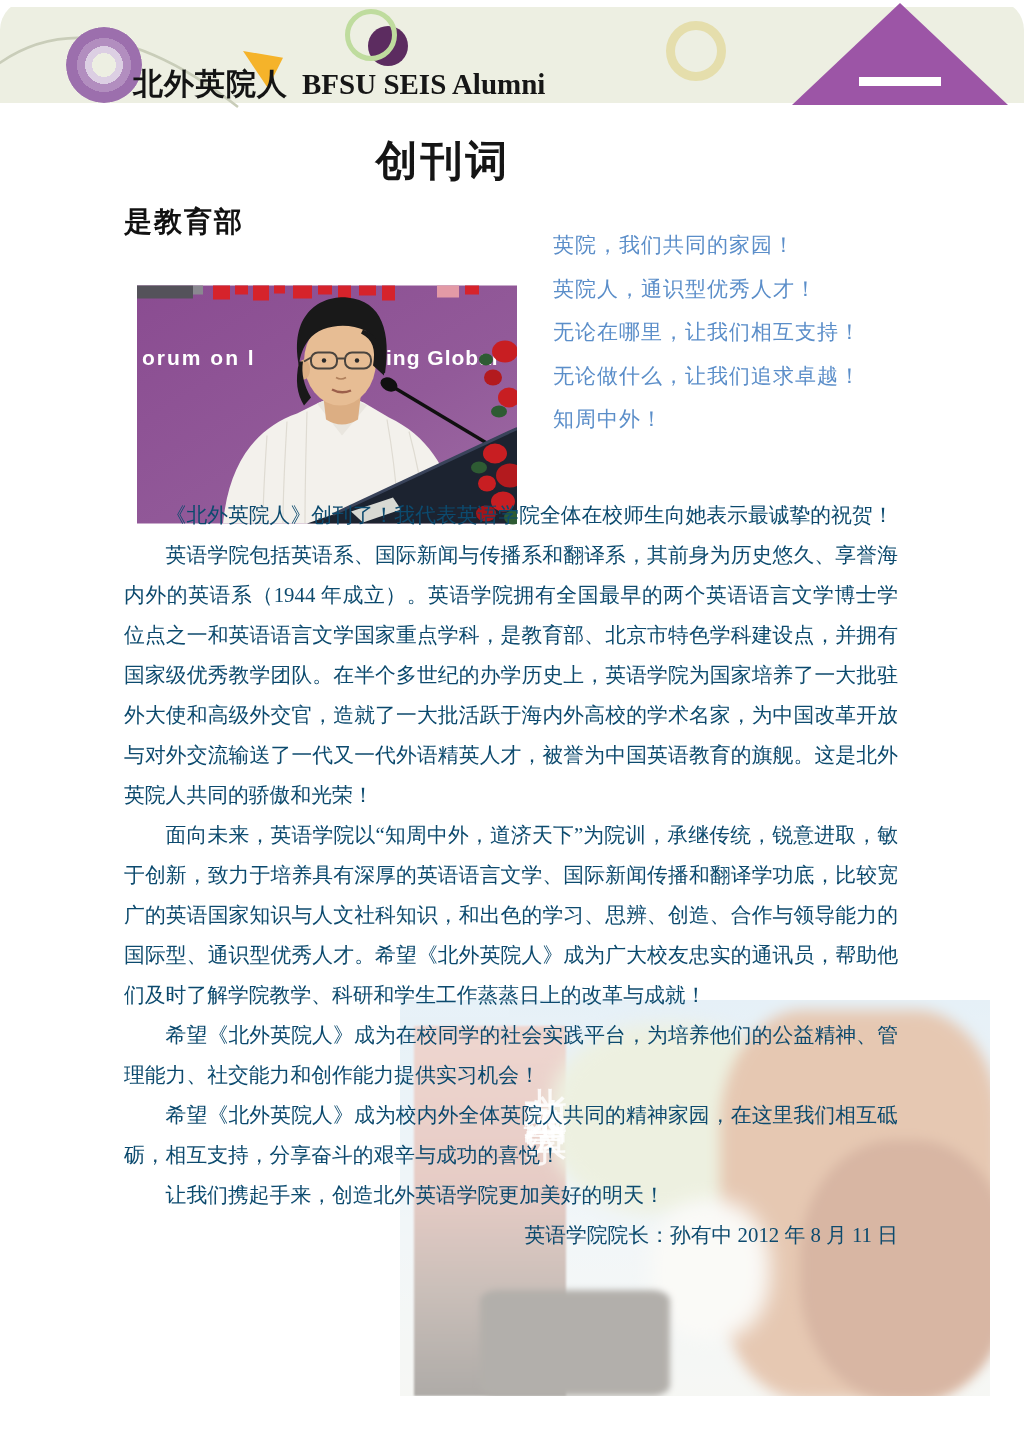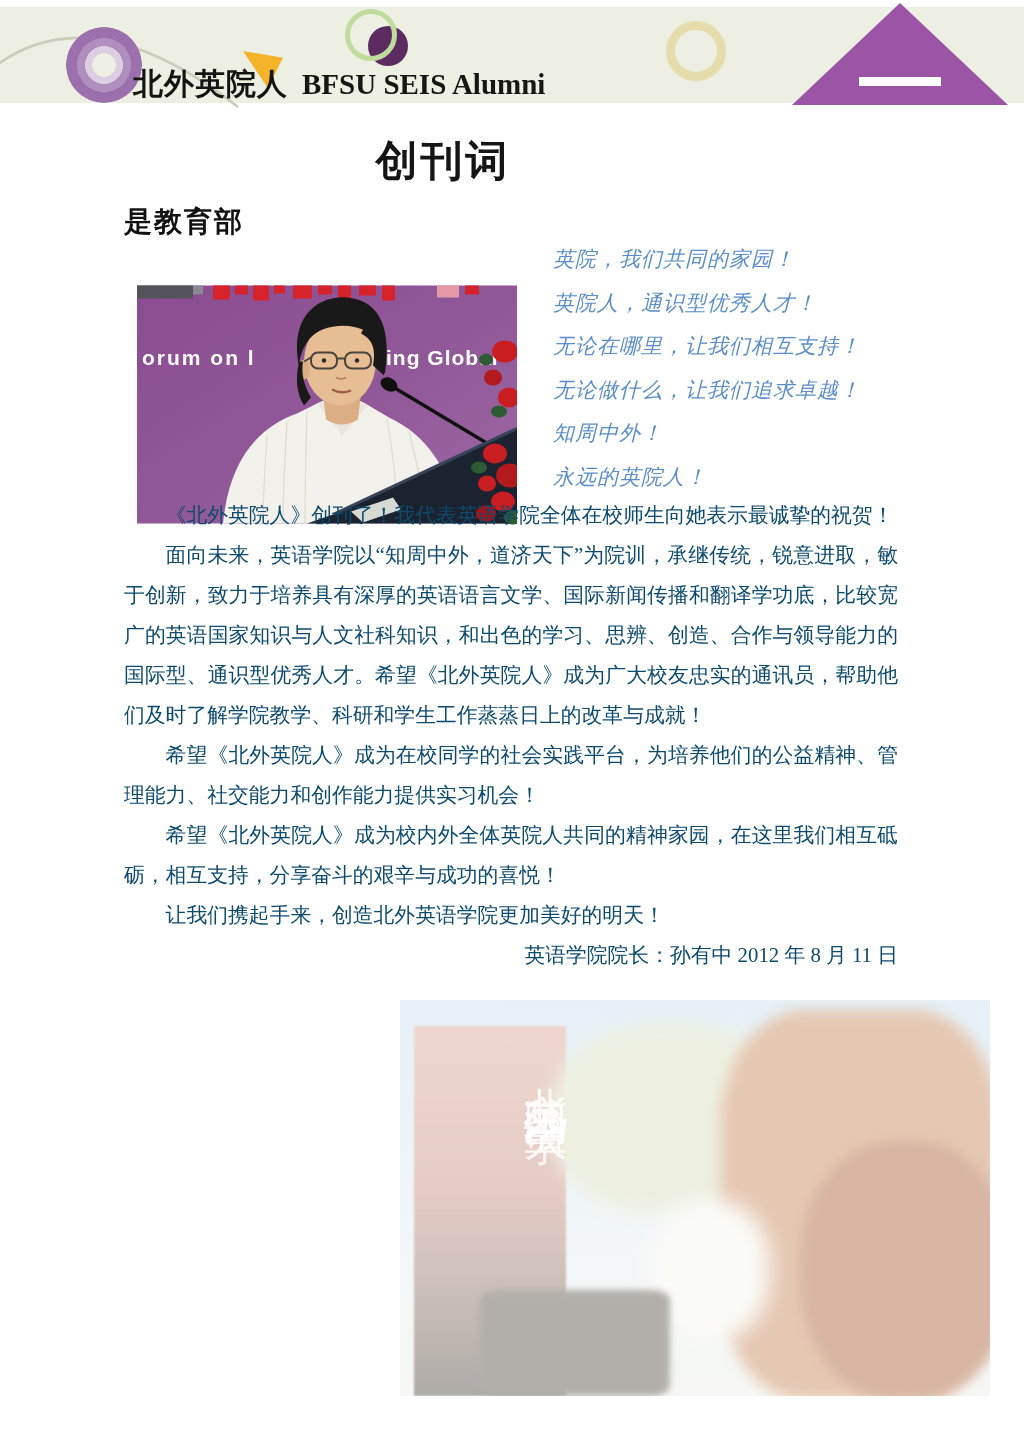--- a/index.html
+++ b/index.html
@@ -1,18 +1,18 @@
 <!DOCTYPE html>
 <html><head>
 <meta charset="utf-8">
 <style>
   * { margin:0; padding:0; box-sizing:border-box; }
   html,body { width:1024px; }
   body { font-family:"Liberation Serif", serif; background:#ffffff; }
-  .page { position:relative; width:1024px; height:1448px; background:#ffffff; overflow:hidden; }
+  .page { position:relative; width:1024px; height:1448px; background:#ffffff; overflow:hidden;border-radius:30px; }
 
   
   .masthead { position:absolute; left:0; top:7px; width:1024px; height:96px; background:#EDEFE2; }
   .arc-svg { position:absolute; left:0; top:0; width:300px; height:96px; overflow:visible; }
   .purple-ring { position:absolute; left:66px; top:20px; width:76px; height:76px; border-radius:50%;
     background:radial-gradient(circle, #EDEFE2 0 12px, #DCCFE3 12px 19px, #B28EBF 19px 27px, #9C6FAD 27px 38px, rgba(0,0,0,0) 38px); }
   .tri-yellow { position:absolute; left:243px; top:44px; width:40px; height:37px;
     background:#F5B32A; clip-path:polygon(0 0, 100% 18%, 62% 100%); }
   .dot-purple { position:absolute; left:368px; top:19px; width:40px; height:40px; border-radius:50%; background:#5C2C60; }
   .ring-green { position:absolute; left:345px; top:2px; width:52px; height:52px; border-radius:50%;
@@ -31,22 +31,22 @@
   .page-title { position:absolute; left:0; top:133px; width:886px; text-align:center;
     font-family:"Liberation Sans", sans-serif; font-weight:bold; font-size:42px; color:#151515; letter-spacing:3px; }
   .section-heading { position:absolute; left:124px; top:203px;
     font-family:"Liberation Serif", serif; font-weight:bold; font-size:28px; color:#111; letter-spacing:2px; }
 
   
   .dean-photo { position:absolute; left:137px; top:252px; width:380px; height:305px; overflow:hidden; }
   .dean-photo svg { display:block; width:100%; height:100%; }
 
   
-  .handwriting { position:absolute; left:553px; top:238px; width:390px;
-    font-family:"DejaVu Sans", sans-serif; font-style:italic;
+  .handwriting { position:absolute; left:553px; top:224px; width:390px;
+    font-family:"DejaVu Sans", sans-serif; 
     font-size:21px; line-height:43.5px; color:#5B8EC9; letter-spacing:1px; white-space:nowrap; }
 
   
   .campus-photo { position:absolute; left:400px; top:1000px; width:590px; height:396px; overflow:hidden; z-index:1; }
   .campus-wash { position:absolute; inset:0; opacity:0.45; }
   .campus-sky { position:absolute; inset:0; background:linear-gradient(180deg,#C9E0EF 0%, #E3EDF1 60%, #EDEFE8 100%); }
   .campus-building { position:absolute; left:14px; top:26px; width:152px; height:370px;
     background:linear-gradient(180deg,#DCA697 0%, #C98E80 45%, #8A7265 72%, #4E473F 100%); filter:blur(1px); }
   .campus-blob { position:absolute; border-radius:45%; }
   .b-green { left:150px; top:24px; width:240px; height:190px; background:#D9E0BC; filter:blur(9px); }
@@ -182,38 +182,38 @@
       </g>
     </svg>
   </div>
 
   <div class="handwriting">
     <div>英院，我们共同的家园！</div>
     <div>英院人，通识型优秀人才！</div>
     <div>无论在哪里，让我们相互支持！</div>
     <div>无论做什么，让我们追求卓越！</div>
     <div>知周中外！</div>
-    <div>永远的英院人！</div>
   </div>
 
   <div class="campus-photo">
     <div class="campus-wash">
       <div class="campus-sky"></div>
       <div class="campus-building"></div>
       <div class="campus-blob b-green"></div>
       <div class="campus-blob b-orange"></div>
       <div class="campus-blob b-rust"></div>
       <div class="campus-blob b-white1"></div>
       <div class="campus-blob b-dark"></div>
       <div class="campus-calligraphy">北京外国语大学</div>
     </div>
   </div>
 
   <div class="body-text">
     <p>《北外英院人》创刊了！我代表英语学院全体在校师生向她表示最诚挚的祝贺！</p>
+    <p>英语学院包括英语系、国际新闻与传播系和翻译系，其前身为历史悠久、享誉海内外的英语系（1944 年成立）。英语学院拥有全国最早的两个英语语言文学博士学位点之一和英语语言文学国家重点学科，是教育部、北京市特色学科建设点，并拥有国家级优秀教学团队。在半个多世纪的办学历史上，英语学院为国家培养了一大批驻外大使和高级外交官，造就了一大批活跃于海内外高校的学术名家，为中国改革开放与对外交流输送了一代又一代外语精英人才，被誉为中国英语教育的旗舰。这是北外英院人共同的骄傲和光荣！</p>
     <p>面向未来，英语学院以“知周中外，道济天下”为院训，承继传统，锐意进取，敏于创新，致力于培养具有深厚的英语语言文学、国际新闻传播和翻译学功底，比较宽广的英语国家知识与人文社科知识，和出色的学习、思辨、创造、合作与领导能力的国际型、通识型优秀人才。希望《北外英院人》成为广大校友忠实的通讯员，帮助他们及时了解学院教学、科研和学生工作蒸蒸日上的改革与成就！</p>
     <p>希望《北外英院人》成为在校同学的社会实践平台，为培养他们的公益精神、管理能力、社交能力和创作能力提供实习机会！</p>
     <p>希望《北外英院人》成为校内外全体英院人共同的精神家园，在这里我们相互砥砺，相互支持，分享奋斗的艰辛与成功的喜悦！</p>
     <p>让我们携起手来，创造北外英语学院更加美好的明天！</p>
     <p class="signature">英语学院院长：孙有中 2012 年 8 月 11 日</p>
   </div>
 
 </div>
 
 </body></html>

